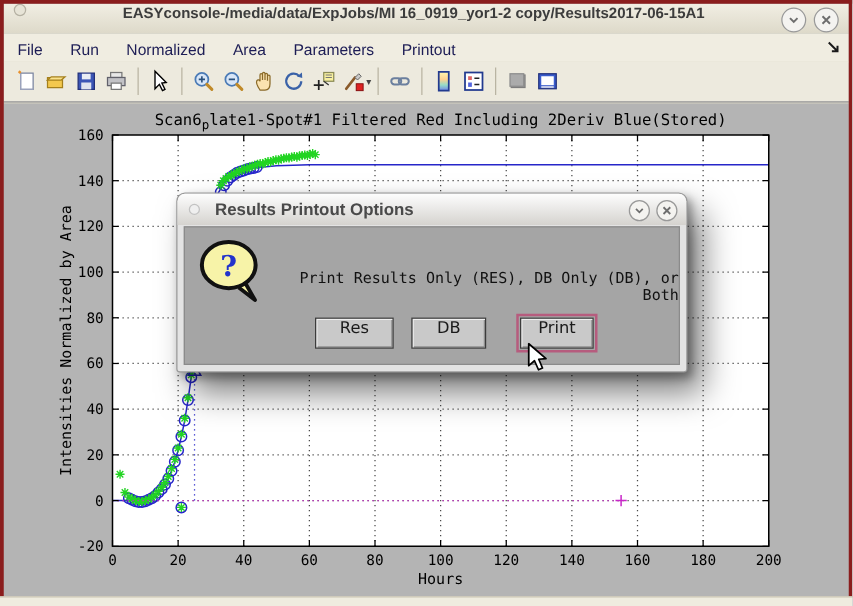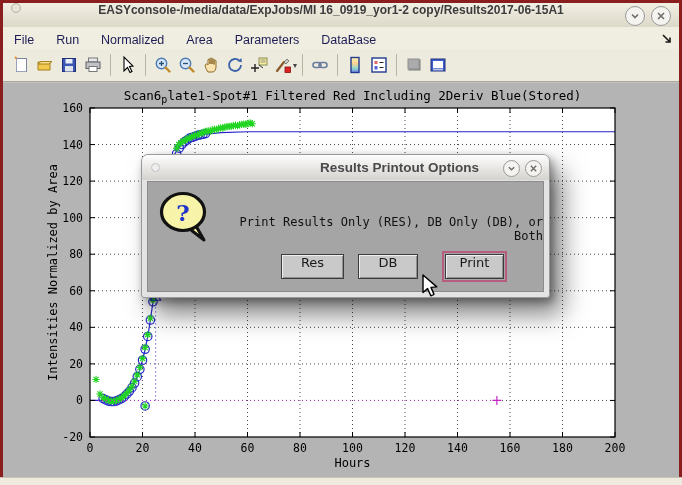--- a/index.html
+++ b/index.html
@@ -24,30 +24,30 @@
   .caret{font-size:8px;color:#444;margin-left:-2px;}
   #toolbar-divider{position:absolute;left:3px;right:3px;top:81px;height:2px;background:linear-gradient(#9c9c9c,#cfccc0);z-index:5;}
   
   #figure-area{position:absolute;left:3px;right:3px;top:83px;bottom:7px;background:#b4b4b4;z-index:1;}
   #plot-svg{position:absolute;left:0;top:0;z-index:2;}
   
   #dialog{position:absolute;left:141px;top:154px;width:407px;height:142px;background:#e3e3e3;border:1px solid #9a9a9a;border-radius:7px 7px 3px 3px;
           box-shadow:12px 16px 26px rgba(0,0,0,.5), 3px 4px 8px rgba(0,0,0,.35);z-index:10;}
   #dialog-titlebar{position:relative;height:25px;border-radius:6px 6px 0 0;background:linear-gradient(#fdfdfd,#d5d3cf);display:flex;align-items:center;}
   #dialog-titlebar .win-menu-dot{width:7px;height:7px;border:1px solid #c2c2c2;border-radius:50%;margin-left:9px;background:#efefef;}
-  #dialog-title{position:absolute;left:20px;right:70px;text-align:right;font-size:13.5px;font-weight:bold;color:#4a4a4a;}
+  #dialog-title{position:absolute;left:30px;right:70px;text-align:left;font-size:13.5px;font-weight:bold;color:#4a4a4a;}
   #dialog-controls{position:absolute;right:7px;top:5px;display:flex;}
   #dialog-controls .circle-btn{width:15px;height:15px;margin-left:5px;}
   #dialog-body{position:absolute;left:5px;right:5px;top:26px;bottom:5px;background:#a5a5a5;border:1px solid #8b8b8b;}
   #dialog-message{position:absolute;left:70px;top:33px;font-family:"DejaVu Sans Mono",monospace;font-size:12px;font-weight:500;color:#111;text-align:right;}
   #question-bubble{position:absolute;left:10px;top:8px;}
   #dialog-buttons{position:absolute;left:104px;bottom:12px;display:flex;align-items:center;}
   .dlg-btn{font-family:"DejaVu Sans",sans-serif;font-size:13px;color:#1a1a1a;background:#c9c9c9;border:1px solid #3c3c3c;
            box-shadow:inset 1px 1px 0 #efefef, inset -1px -1px 0 #8e8e8e;height:23px;text-align:center;cursor:default;padding:0 4px;}
-  .dlg-btn.b0{width:53px;margin-right:14px;margin-left:29px;}
+  .dlg-btn.b0{width:53px;margin-right:14px;}
   .dlg-btn.b1{width:50px;margin-right:27px;}
   .dlg-btn.b2{width:49px;}
   .dlg-btn.focused{outline:2px solid #b65c7e;outline-offset:1px;}
   #cursor{position:absolute;left:421px;top:274px;z-index:20;}
 </style>
 </head>
 <body>
 
 <div id="window">
 
@@ -73,21 +73,21 @@
     </div>
   </div>
 
   <div id="menubar">
     <div id="menubar-items" style="display:flex;">
         <div class="menu-item">File</div>
         <div class="menu-item">Run</div>
         <div class="menu-item">Normalized</div>
         <div class="menu-item">Area</div>
         <div class="menu-item">Parameters</div>
-        <div class="menu-item">DataBase</div>
+        <div class="menu-item">Printout</div>
       </div>
     <div id="menu-overflow">
       <svg width="12" height="12" viewBox="0 0 12 12">
           <path d="M2,2 L9,9 M9,4.5 L9,9 L4.5,9" fill="none" stroke="#1a1a1a" stroke-width="1.6"></path>
         </svg>
     </div>
   </div>
 
   <div id="toolbar">
     <div class="tbtn">

